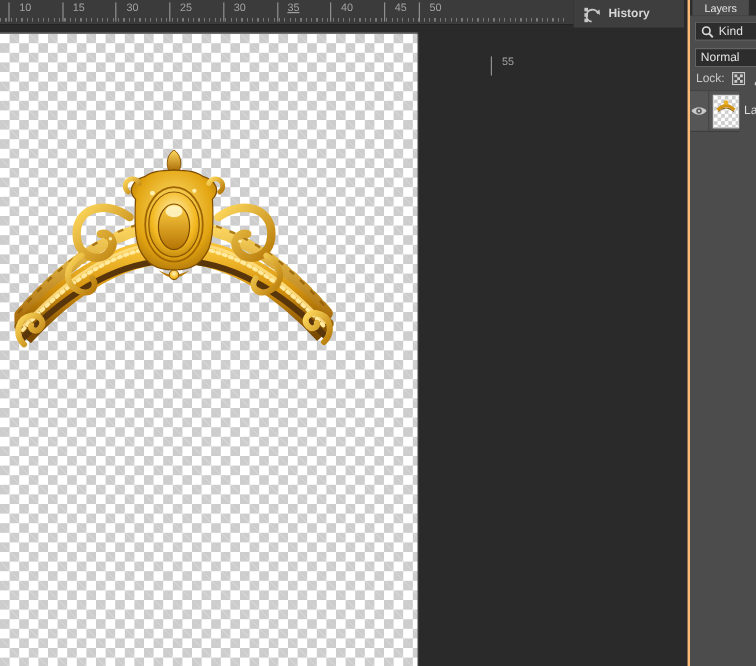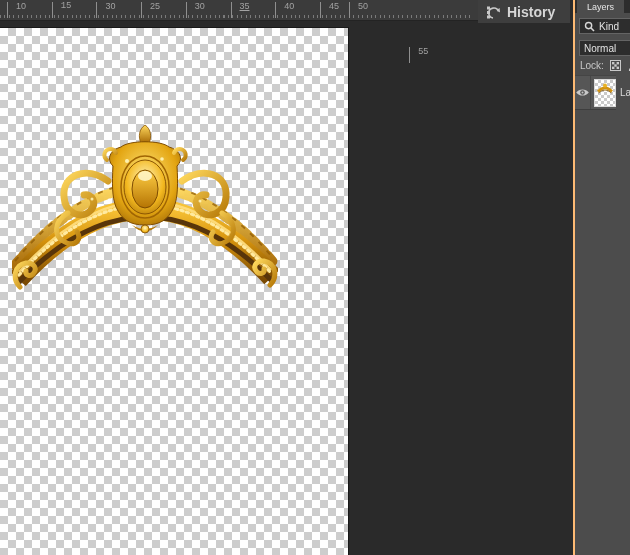--- a/index.html
+++ b/index.html
@@ -10,21 +10,21 @@
   .ruler{position:absolute;left:0;top:0;width:478px;height:20px;background:#3b3b3b;
          border-bottom:1px solid #232323;}
   .minor-ticks{position:absolute;left:0;bottom:2px;width:473px;height:3px;
          background:repeating-linear-gradient(to right,#7a7a7a 0 1px,transparent 1px 4.47px);}
   .rnum{position:absolute;top:2px;height:16px;line-height:9px;font-size:9px;color:#a2a2a2;
         padding-left:8px;border-left:1px solid #8f8f8f;}
 
   
   .history-tab{position:absolute;left:478px;top:0;width:92px;height:23px;background:#3e3e3e;
         display:flex;align-items:center;gap:7px;padding-left:8px;box-sizing:border-box;}
-  .history-tab .tab-label{font-size:14px;font-weight:bold;color:#d6d6d6;}
+  .history-tab .tab-label{font-size:10px;font-weight:bold;color:#d6d6d6;}
 
   
   .canvas{position:absolute;left:0;top:27px;width:348px;height:528px;background-color:#ffffff;
         background-image:
           linear-gradient(45deg,#cdcdcd 25%,transparent 25%,transparent 75%,#cdcdcd 75%),
           linear-gradient(45deg,#cdcdcd 25%,transparent 25%,transparent 75%,#cdcdcd 75%);
         background-position:0 0,8px 8px;background-size:16px 16px;
         border-top:1px solid #191919;border-right:1px solid #191919;box-sizing:content-box;}
   .ornament{position:absolute;left:12px;top:93px;}
 
@@ -58,21 +58,21 @@
 </style>
 </head>
 <body>
 
 <div class="app">
 
   <div class="ruler">
     <div class="minor-ticks"></div>
     <div id="ruler-numbers">
         <span class="rnum" style="left: 7px;">10</span>
-        <span class="rnum" style="left: 51.7px; font-family: Liberation Mono, monospace;">15</span>
+        <span class="rnum" style="left: 51.7px;">15</span>
         <span class="rnum" style="left: 96.4px;">30</span>
         <span class="rnum" style="left: 141.1px;">25</span>
         <span class="rnum" style="left: 185.8px;">30</span>
         <span class="rnum" style="left: 230.5px; text-decoration: underline;">35</span>
         <span class="rnum" style="left: 275.2px;">40</span>
         <span class="rnum" style="left: 319.9px;">45</span>
         <span class="rnum" style="left: 349px;">50</span>
         <span class="rnum" style="left: 409.3px; margin-top: 45px;">55</span>
         <span class="rnum" style="left: 454px; margin-left: 29px;">60</span>
       </div>

